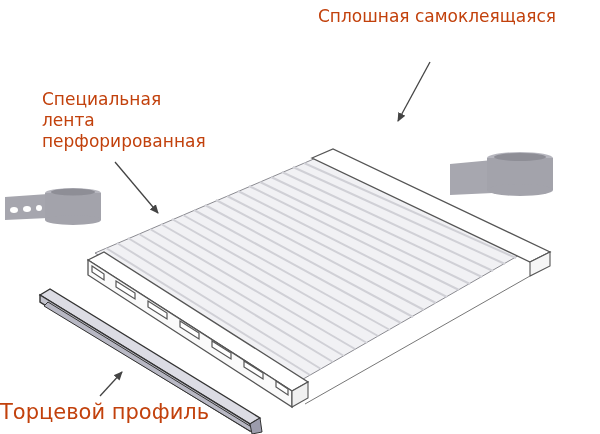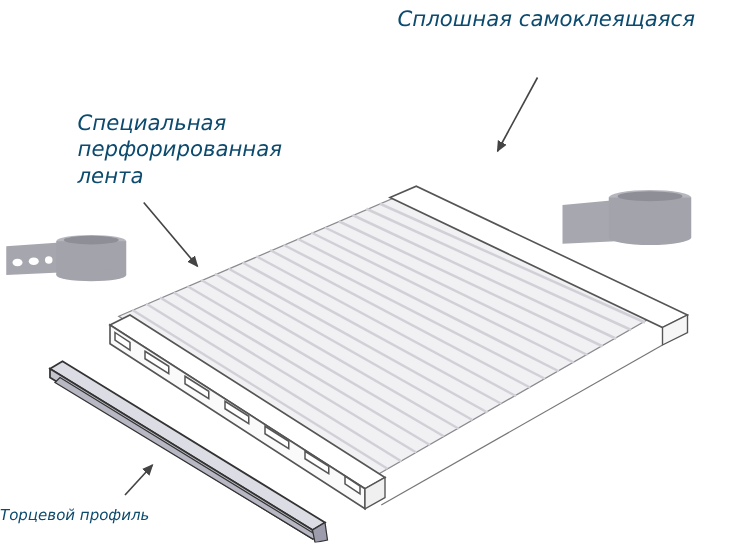--- a/index.html
+++ b/index.html
@@ -1,34 +1,34 @@
 <!DOCTYPE html>
 <html><head>
   <meta charset="utf-8">
   <style>
     html, body { margin: 0; padding: 0; background: #ffffff; }
     body { width: 600px; height: 434px; position: relative; overflow: hidden;
            font-family: "DejaVu Sans", sans-serif; color: #3a3a3a; }
-    .label { position: absolute; font-size: 17px; line-height: 21px; color: #0c4a6e; white-space: nowrap; font-style: italic; }
+    .label { position: absolute; font-size: 17px; line-height: 21px; color: #c2410c; white-space: nowrap; }
     #label-top { left: 318px; top: 6px; }
-    #label-left { left: 42px; top: 89px; margin-left: 20px; }
-    #label-bottom { left: 0px; top: 402px; font-size: 12px; }
+    #label-left { left: 42px; top: 89px; }
+    #label-bottom { left: 0px; top: 402px; font-size: 21px; }
     svg#scene { position: absolute; left: 0; top: 0; }
   </style>
 </head>
 <body>
 
 <div class="label" id="label-top">
   <div>Сплошная самоклеящаяся</div>
 </div>
 
 <div class="label" id="label-left">
   <div>Специальная</div>
+  <div>лента</div>
   <div>перфорированная</div>
-  <div>лента</div>
 </div>
 
 <div class="label" id="label-bottom">
   <div>Торцевой профиль</div>
 </div>
 
 <svg id="scene" width="600" height="434" viewBox="0 0 600 434">
   <defs>
     <marker id="arrowhead" markerWidth="10" markerHeight="10" refX="8" refY="5" orient="auto" markerUnits="userSpaceOnUse">
       <path d="M0,1 L9,5 L0,9 Z" fill="#444"></path>

